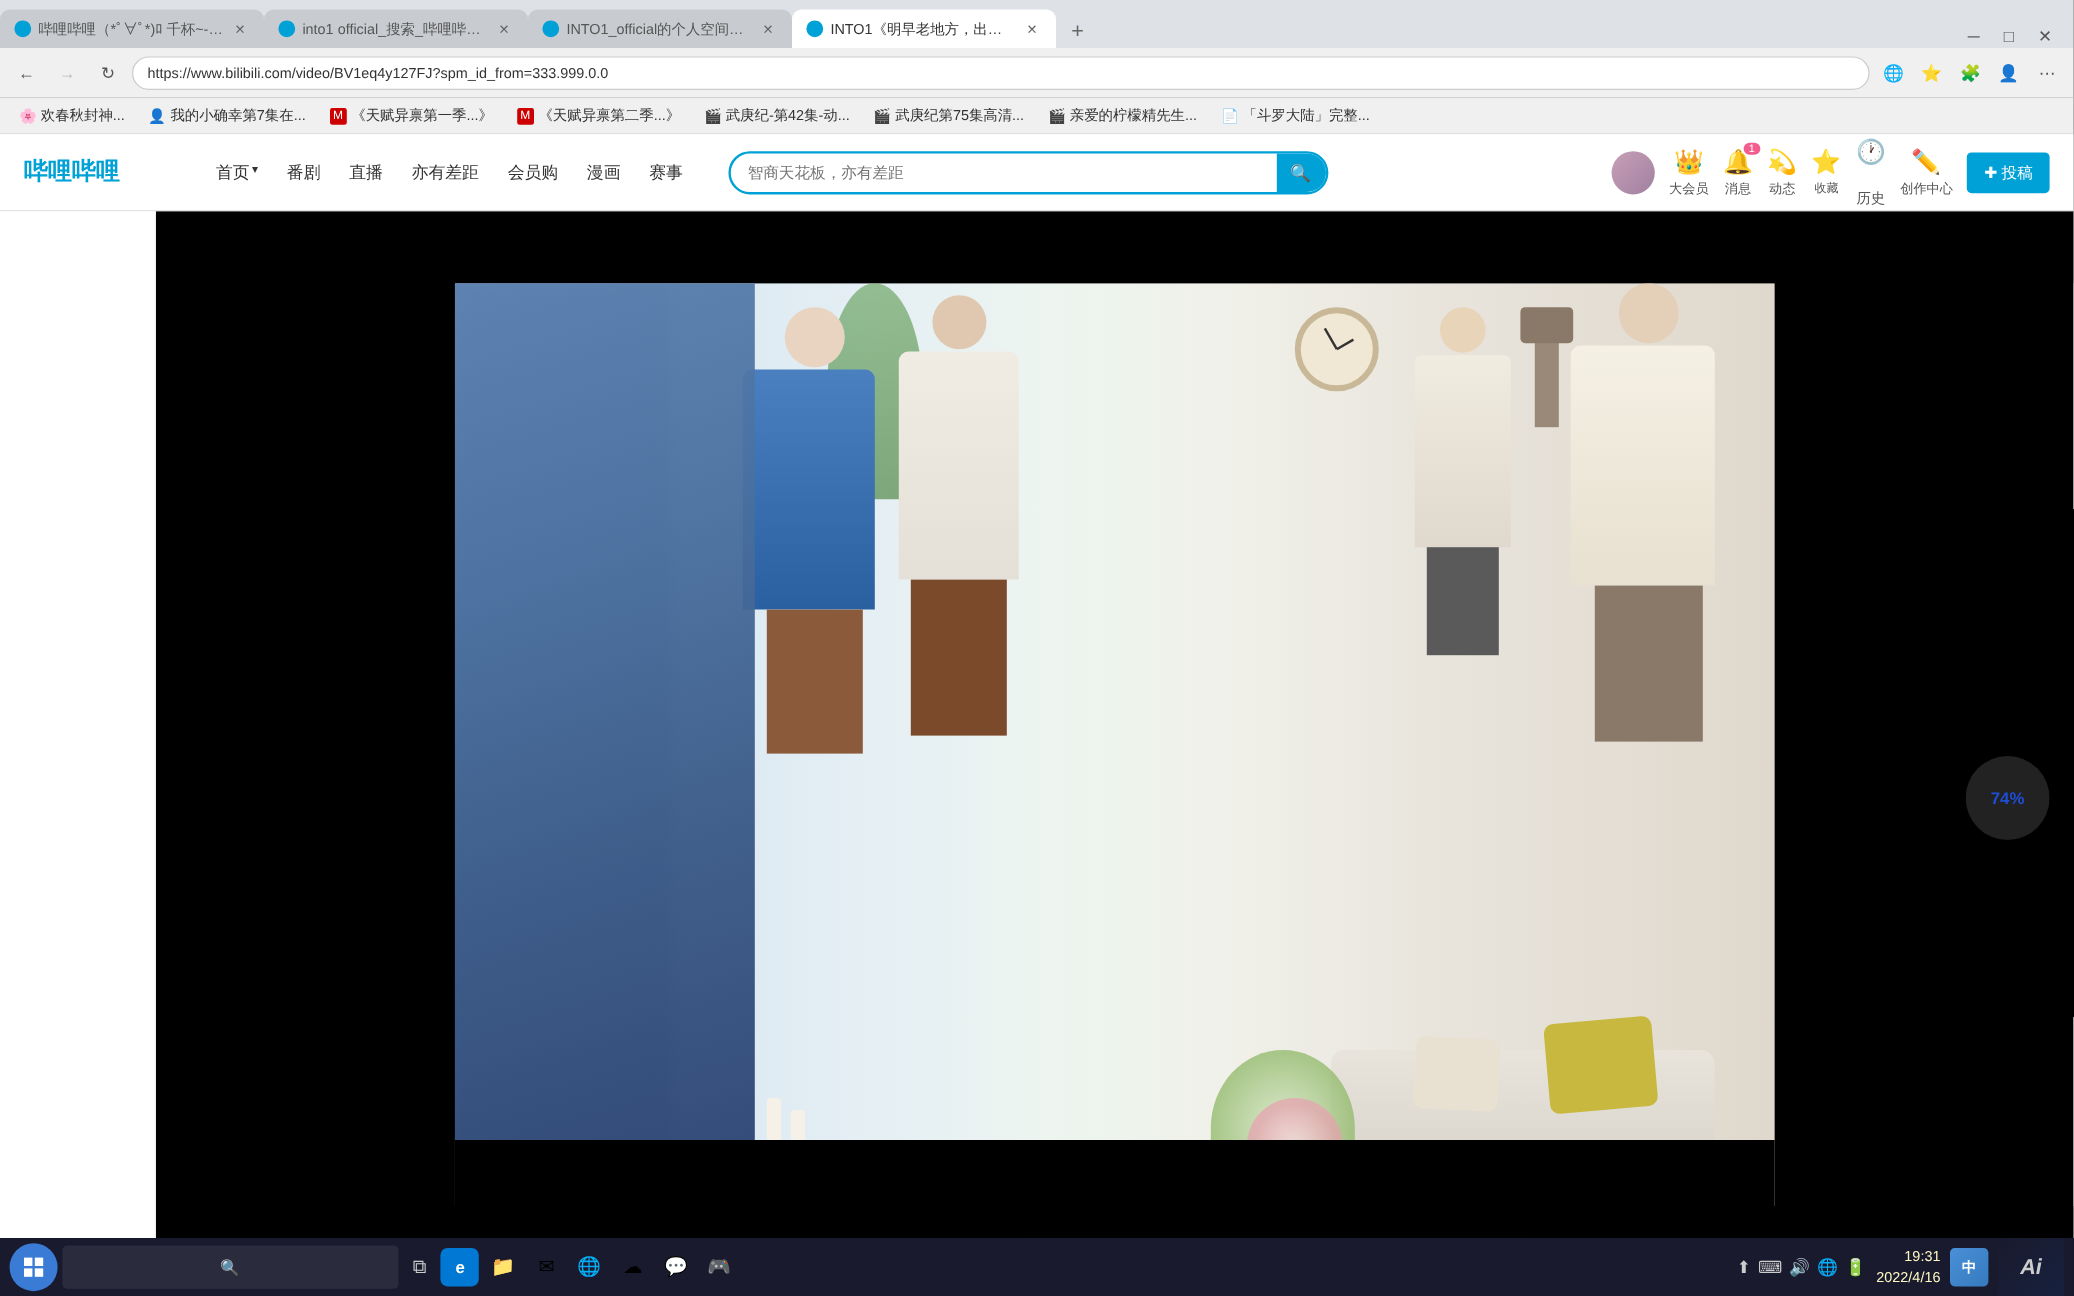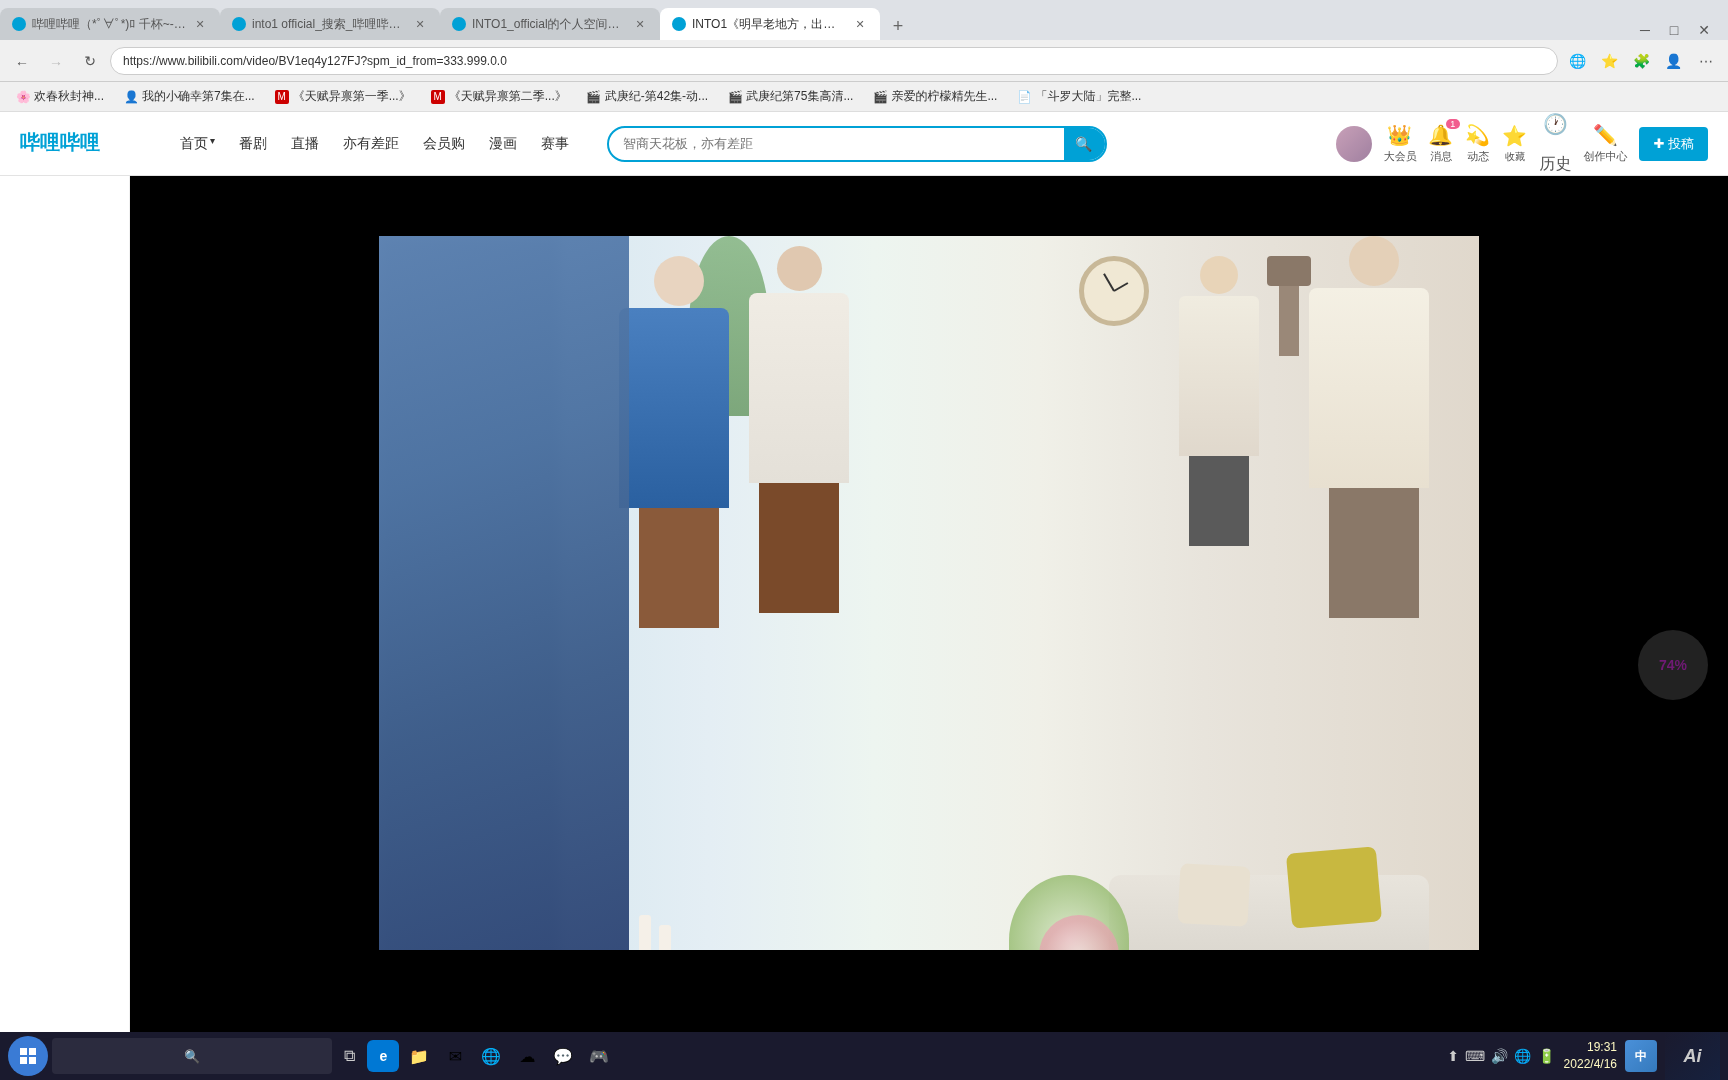--- a/index.html
+++ b/index.html
@@ -47,21 +47,21 @@
     .upload-btn { background: #00a1d6; color: #fff; border: none; border-radius: 4px; padding: 8px 14px; font-size: 13px; cursor: pointer; display: flex; align-items: center; gap: 4px; white-space: nowrap; }
 
     
     .bottom-bar { background: #fff; border-top: 1px solid #e5e5e5; height: 45px; display: flex; align-items: center; padding: 0 20px; gap: 12px; }
     .live-badge { background: #00a1d6; color: #fff; font-size: 11px; padding: 2px 6px; border-radius: 3px; }
     .bottom-text { font-size: 12px; color: #666; }
     .bottom-right { margin-left: auto; display: flex; align-items: center; gap: 8px; }
     .send-btn { background: #00a1d6; color: #fff; border: none; padding: 6px 14px; border-radius: 4px; font-size: 13px; cursor: pointer; }
 
     
-    .volume-circle { position: fixed; right: 20px; top: 630px; width: 70px; height: 70px; border-radius: 50%; background: rgba(40,40,40,0.85); display: flex; align-items: center; justify-content: center; color: #701a75; font-size: 14px; font-weight: bold; }
+    .volume-circle { position: fixed; right: 20px; top: 630px; width: 70px; height: 70px; border-radius: 50%; background: rgba(40,40,40,0.85); display: flex; align-items: center; justify-content: center; color: #1d4ed8; font-size: 14px; font-weight: bold; }
 
     
     .taskbar { position: fixed; bottom: 0; left: 0; width: 1728px; height: 48px; background: #1a1a2e; display: flex; align-items: center; padding: 0 8px; gap: 4px; z-index: 100; }
     .taskbar-start { width: 40px; height: 40px; border-radius: 50%; background: #3a7bd5; display: flex; align-items: center; justify-content: center; cursor: pointer; }
     .taskbar-item { height: 36px; padding: 0 8px; display: flex; align-items: center; justify-content: center; border-radius: 4px; cursor: pointer; }
     .taskbar-app { width: 32px; height: 32px; border-radius: 6px; display: flex; align-items: center; justify-content: center; font-size: 16px; cursor: pointer; }
     .taskbar-right { margin-left: auto; display: flex; align-items: center; gap: 8px; color: #ccc; font-size: 12px; }
     .taskbar-time { color: #fef9c3; font-size: 12px; text-align: right; line-height: 1.4; }
     .taskbar-icons { display: flex; align-items: center; gap: 6px; }
     .t-icon { font-size: 14px; color: #ccc; cursor: pointer; }
@@ -194,21 +194,21 @@
       <div class="user-action">
         <span class="user-action-icon">💫</span>
         <span style="font-size:11px;color:#555;">动态</span>
       </div>
       <div class="user-action">
         <span class="user-action-icon">⭐</span>
         <span style="font-size:10px;color:#555;">收藏</span>
       </div>
       <div class="user-action">
         <span class="user-action-icon">🕐</span>
-        <span style="font-size:16px;color:#555;margin-top:16px;">历史</span>
+        <span style="font-size:12px;color:#555;margin-top:16px;">历史</span>
       </div>
       <div class="user-action">
         <span class="user-action-icon">✏️</span>
         <span style="font-size:11px;color:#555;">创作中心</span>
       </div>
       <button class="upload-btn">✚ 投稿</button>
     </div>
   </div>
 
   <div style="display:flex; background:#f4f4f4; width:100%; height:calc(100% - 64px - 45px);">

